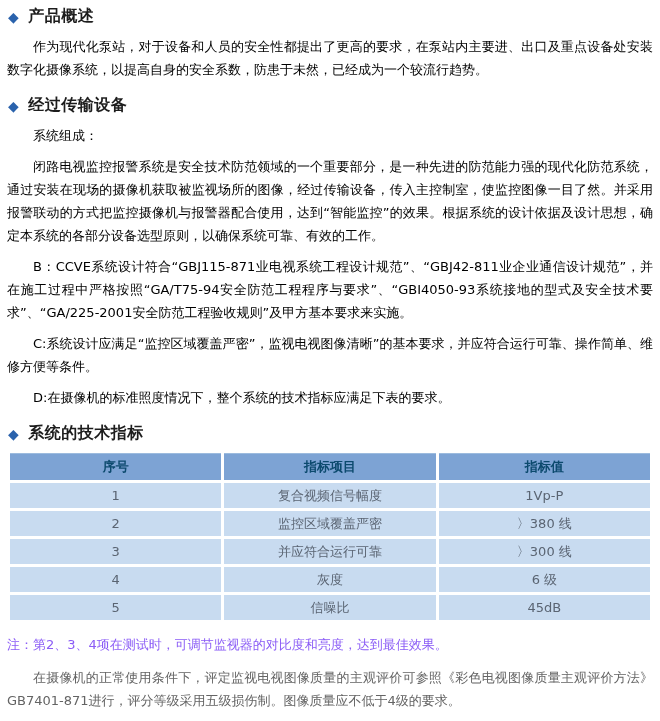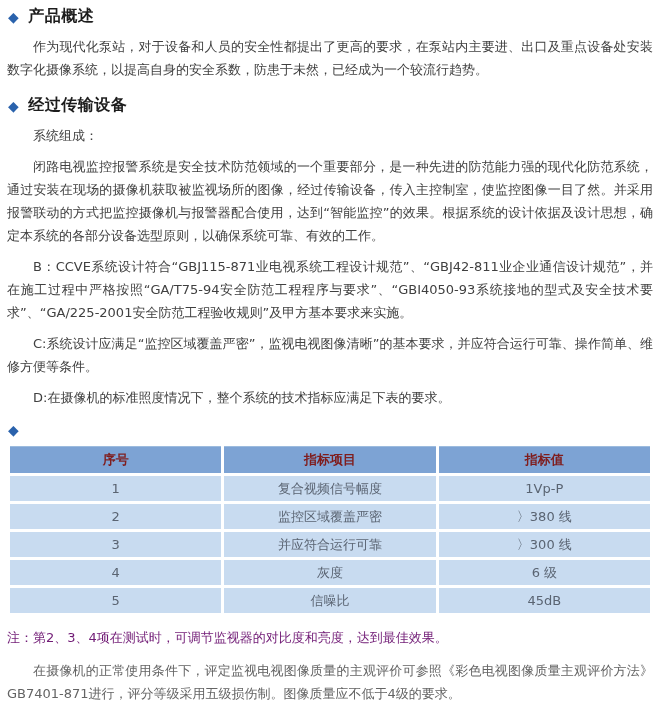--- a/index.html
+++ b/index.html
@@ -26,53 +26,53 @@
   .section-title.first { margin-top: 2px; }
   .diamond {
     color: #2a62ac;
     font-size: 14px;
     margin-right: 9px;
     line-height: 1;
   }
   .para {
     font-size: 13px;
     line-height: 23px;
-    color: #404040;
+    color: #000000;
     text-indent: 2em;
     text-align: justify;
     margin: 8px 0;
   }
   .spec-table {
     width: 100%;
     border-collapse: separate;
     border-spacing: 3px;
     margin: 6px 0 2px 0;
     table-layout: fixed;
   }
   .spec-table th {
     background: #7da3d4;
-    color: #7f1d1d;
+    color: #0c4a6e;
     font-size: 13px;
     font-weight: 600;
     height: 27px;
     text-align: center;
     border-top: 1px solid #9cbbde;
   }
   .spec-table td {
     background: #c8dbf0;
     color: #5a6472;
     font-size: 13px;
     font-weight: normal;
     height: 25px;
     text-align: center;
   }
   .note {
     font-size: 13px;
     line-height: 23px;
-    color: #701a75;
+    color: #8b5cf6;
     margin: 10px 0 6px 0;
     text-indent: 0;
   }
   .closing {
     font-size: 13px;
     line-height: 23px;
     color: #646464;
     text-indent: 2em;
     text-align: justify;
     margin: 10px 0 0 0;
@@ -94,20 +94,21 @@
     <span>经过传输设备</span>
   </div>
   <p class="para">系统组成：</p>
   <p class="para">闭路电视监控报警系统是安全技术防范领域的一个重要部分，是一种先进的防范能力强的现代化防范系统，通过安装在现场的摄像机获取被监视场所的图像，经过传输设备，传入主控制室，使监控图像一目了然。并采用报警联动的方式把监控摄像机与报警器配合使用，达到“智能监控”的效果。根据系统的设计依据及设计思想，确定本系统的各部分设备选型原则，以确保系统可靠、有效的工作。</p>
   <p class="para">B：CCVE系统设计符合“GBJ115-871业电视系统工程设计规范”、“GBJ42-811业企业通信设计规范”，并在施工过程中严格按照“GA/T75-94安全防范工程程序与要求”、“GBI4050-93系统接地的型式及安全技术要求”、“GA/225-2001安全防范工程验收规则”及甲方基本要求来实施。</p>
   <p class="para">C:系统设计应满足“监控区域覆盖严密”，监视电视图像清晰”的基本要求，并应符合运行可靠、操作简单、维修方便等条件。</p>
   <p class="para">D:在摄像机的标准照度情况下，整个系统的技术指标应满足下表的要求。</p>
 
   <div class="section-title">
     <span class="diamond">◆</span>
+    <span>系统的技术指标</span>
   </div>
 
   <table class="spec-table">
     <thead>
       <tr>
         <th>序号</th>
         <th>指标项目</th>
         <th>指标值</th>
       </tr>
     </thead>

